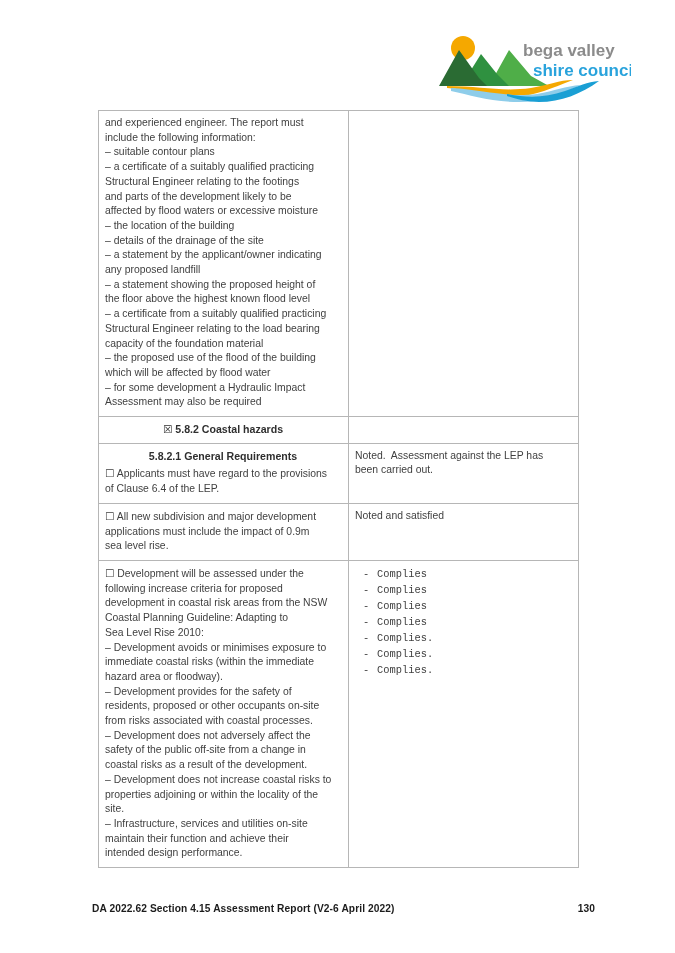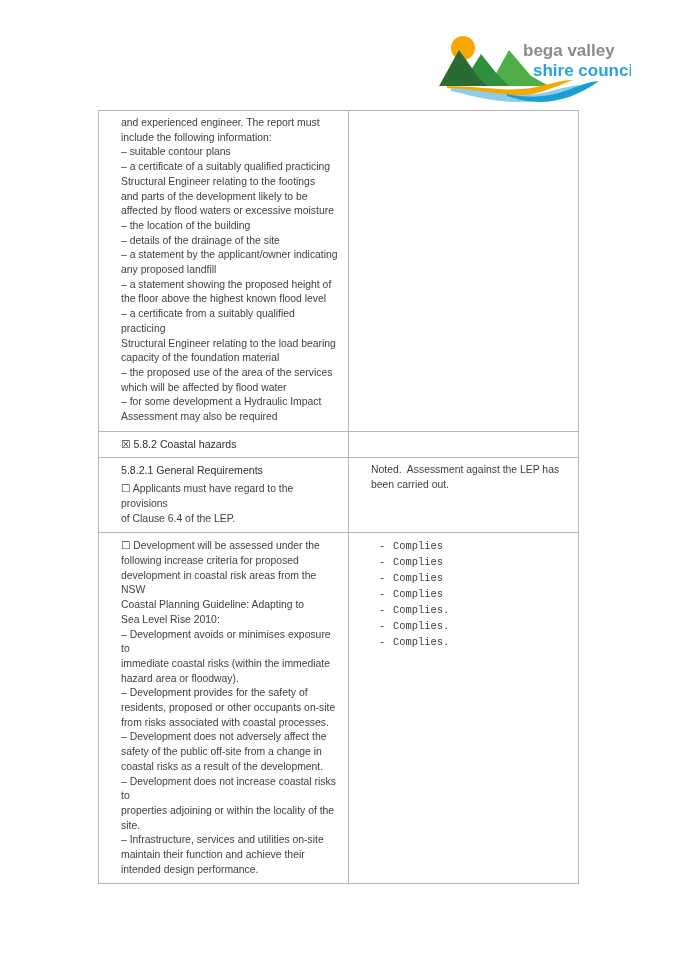--- a/index.html
+++ b/index.html
@@ -41,31 +41,31 @@
     position: absolute;
     left: 98px;
     top: 110px;
     width: 480px;
     border-collapse: collapse;
     table-layout: fixed;
   }
   .doc-table td {
     border: 1px solid #b6b6b6;
     vertical-align: top;
-    padding: 5px 7px 6px 22px;
+    padding: 5px 7px 6px 6px;
     font-size: 10.4px;
     line-height: 14.7px;
     color: #3f3f3f;
   }
   .col-left { width: 250px; }
   .col-right { width: 230px; }
 
   .cell-block { margin: 0; }
   .line { white-space: pre-wrap; }
-  .sect-head { font-weight: normal; color: #2f2f2f; font-size: 10.6px; }
+  .sect-head { font-weight: bold; color: #2f2f2f; font-size: 10.6px; text-align: center; }
   .box { font-family: "DejaVu Sans", sans-serif; font-size: 10.5px; }
 
   .complies-list {
     margin: 0;
     padding: 0;
     list-style: none;
     font-family: Liberation Mono, monospace;
   }
   .complies-list li {
     display: block;
@@ -146,21 +146,21 @@
             <div class="line">affected by flood waters or excessive moisture</div>
             <div class="line">– the location of the building</div>
             <div class="line">– details of the drainage of the site</div>
             <div class="line">– a statement by the applicant/owner indicating</div>
             <div class="line">any proposed landfill</div>
             <div class="line">– a statement showing the proposed height of</div>
             <div class="line">the floor above the highest known flood level</div>
             <div class="line">– a certificate from a suitably qualified practicing</div>
             <div class="line">Structural Engineer relating to the load bearing</div>
             <div class="line">capacity of the foundation material</div>
-            <div class="line">– the proposed use of the area of the services</div>
+            <div class="line">– the proposed use of the flood of the building</div>
             <div class="line">which will be affected by flood water</div>
             <div class="line">– for some development a Hydraulic Impact</div>
             <div class="line">Assessment may also be required</div>
           </div>
         </td>
         <td>&nbsp;</td>
       </tr>
 
       <tr>
         <td>
@@ -176,20 +176,30 @@
           <div class="line"><span class="box">☐</span> <span>Applicants must have regard to the provisions</span></div>
           <div class="line">of Clause 6.4 of the LEP.</div>
         </td>
         <td>
           <div class="line">Noted.  Assessment against the LEP has</div>
           <div class="line">been carried out.</div>
         </td>
       </tr>
 
 
+      <tr>
+        <td>
+          <div class="line"><span class="box">☐</span> <span>All new subdivision and major development</span></div>
+          <div class="line">applications must include the impact of 0.9m</div>
+          <div class="line">sea level rise.</div>
+        </td>
+        <td>
+          <div class="line">Noted and satisfied</div>
+        </td>
+      </tr>
 
       <tr>
         <td>
           <div class="line"><span class="box">☐</span> <span>Development will be assessed under the</span></div>
           <div class="line">following increase criteria for proposed</div>
           <div class="line">development in coastal risk areas from the NSW</div>
           <div class="line">Coastal Planning Guideline: Adapting to</div>
           <div class="line">Sea Level Rise 2010:</div>
           <div class="line">– Development avoids or minimises exposure to</div>
           <div class="line">immediate coastal risks (within the immediate</div>
@@ -216,14 +226,18 @@
             <li>Complies.</li>
             <li>Complies.</li>
             <li>Complies.</li>
           </ul>
         </td>
       </tr>
 
     </tbody>
   </table>
 
+  <div class="footer">
+    <div class="footer-left">DA 2022.62 Section 4.15 Assessment Report (V2-6 April 2022)</div>
+    <div class="footer-right">130</div>
+  </div>
 
 </div>
 
 </body></html>

